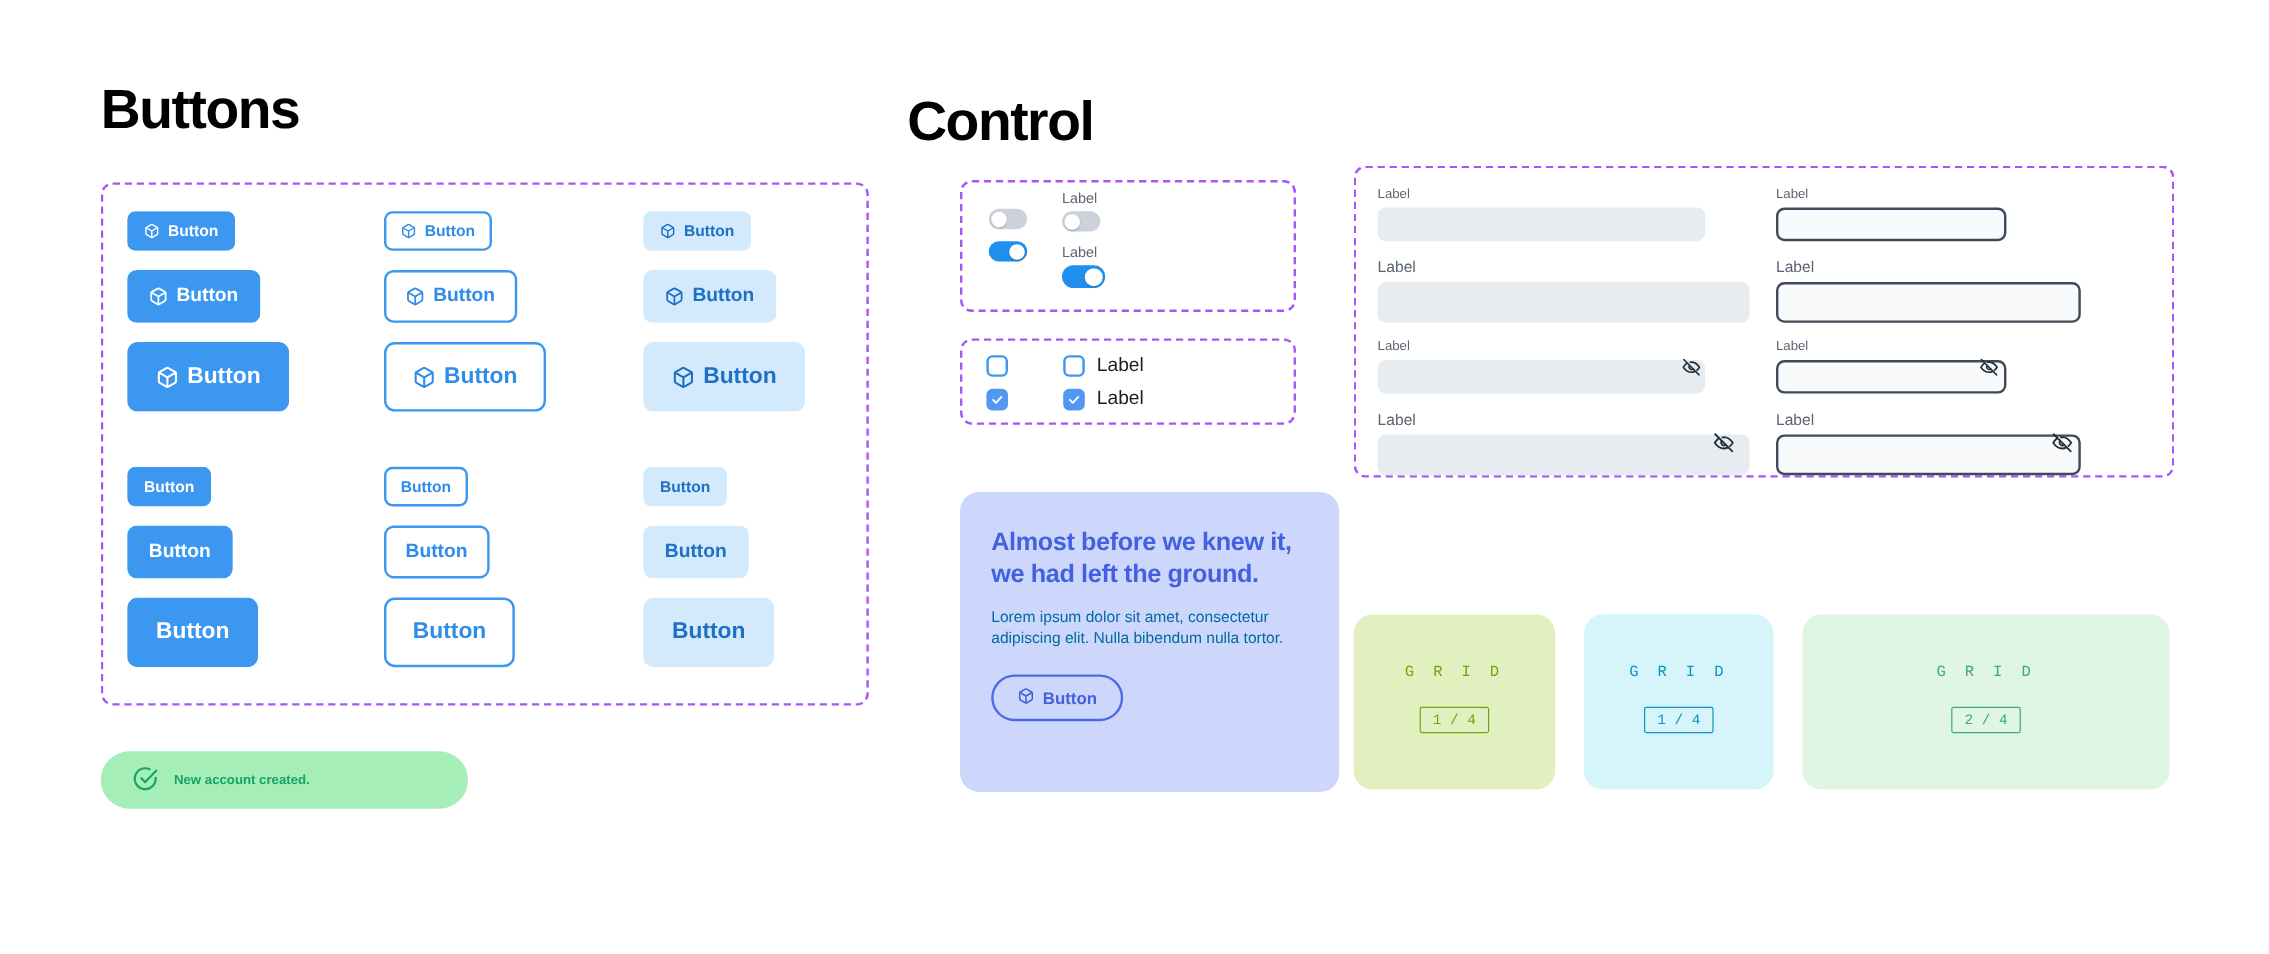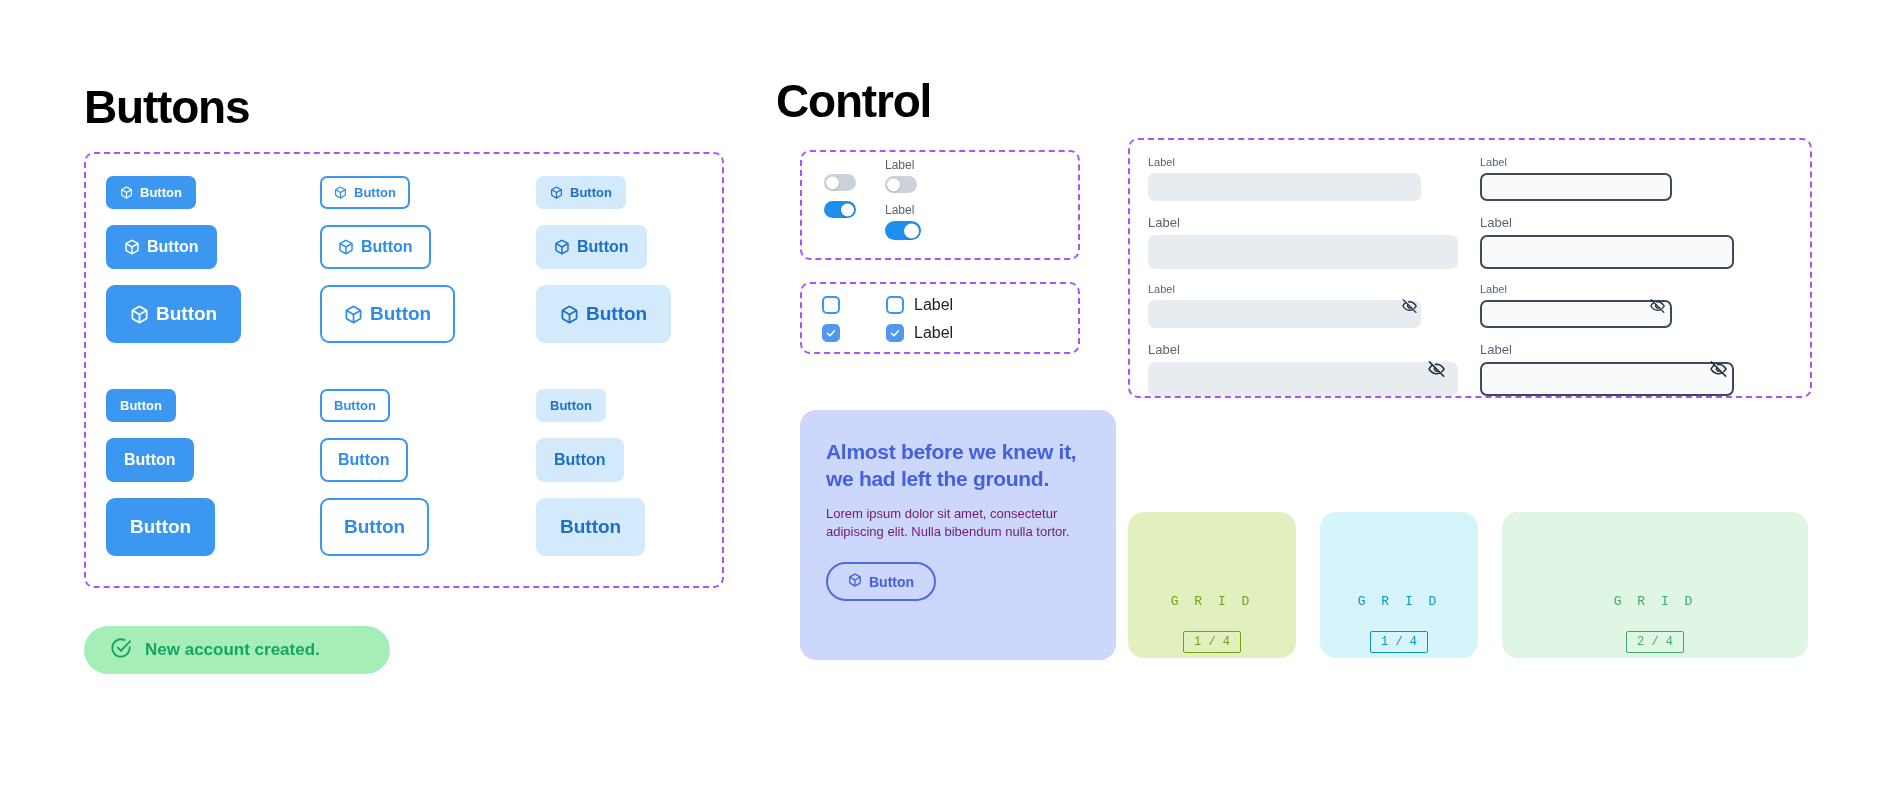--- a/index.html
+++ b/index.html
@@ -23,22 +23,22 @@
   
   .section-title {
     position: absolute;
     font-family: "Liberation Sans", sans-serif;
     font-weight: bold;
     font-size: 46px;
     letter-spacing: -1.2px;
     color: #000000;
     white-space: nowrap;
   }
-  #title-buttons { left: 84px; top: 80px; }
-  #title-control { left: 776px; top: 74px; }
+  #title-buttons { left: 84px; top: 64px; }
+  #title-control { left: 756px; top: 74px; }
   #title-textfields { left: 1130px; top: 72px; }
 
   
   .dashed {
     position: absolute;
     border: 2px dashed #a855f7;
     border-radius: 10px;
   }
 
   
@@ -87,21 +87,21 @@
   .toast {
     position: absolute;
     display: flex;
     align-items: center;
     gap: 13px;
     padding: 16px 26px;
     height: 48px;
     border-radius: 26px;
     font-family: "Liberation Sans", sans-serif;
     font-weight: bold;
-    font-size: 17px;
+    font-size: 11px;
   }
   #toast-success {
     left: 84px; top: 626px; width: 306px;
     background: #a5eeb8; color: #16a463;
   }
   #toast-error {
     left: 422px; top: 626px; width: 300px;
     background: #fbc9ad; color: #f1491a;
   }
 
@@ -186,21 +186,21 @@
     font-size: 21px;
     line-height: 1.3;
     color: #4260df;
     letter-spacing: -0.3px;
   }
   #quote-body {
     margin-top: 12px;
     font-family: "Liberation Sans", sans-serif;
     font-size: 13px;
     line-height: 1.45;
-    color: #701a75;
+    color: #0369a1;
   }
   #quote-btn {
     margin-top: 20px;
     display: inline-flex;
     align-items: center;
     gap: 7px;
     font-family: "Liberation Sans", sans-serif;
     font-weight: bold;
     font-size: 14px;
     color: #4260df;
@@ -274,21 +274,20 @@
   }
   #grid-card-1 { left: 1128px; top: 512px; width: 168px; height: 146px; background: #e2f0bf; }
   #grid-card-2 { left: 1320px; top: 512px; width: 158px; height: 146px; background: #d5f5fa; }
   #grid-card-3 { left: 1502px; top: 512px; width: 306px; height: 146px; background: #e0f6e5; }
 
   .grid-word {
     font-family: "Liberation Mono", monospace;
     font-size: 13px;
     letter-spacing: 4px;
     font-weight: normal;
-    margin-top: 42px;
   }
   .grid-chip {
     margin-top: 22px;
     font-family: "Liberation Mono", monospace;
     font-size: 12px;
     padding: 3px 10px;
     border: 1px solid currentColor;
     border-radius: 2px;
   }
   .c-olive { color: #6aa80c; }

